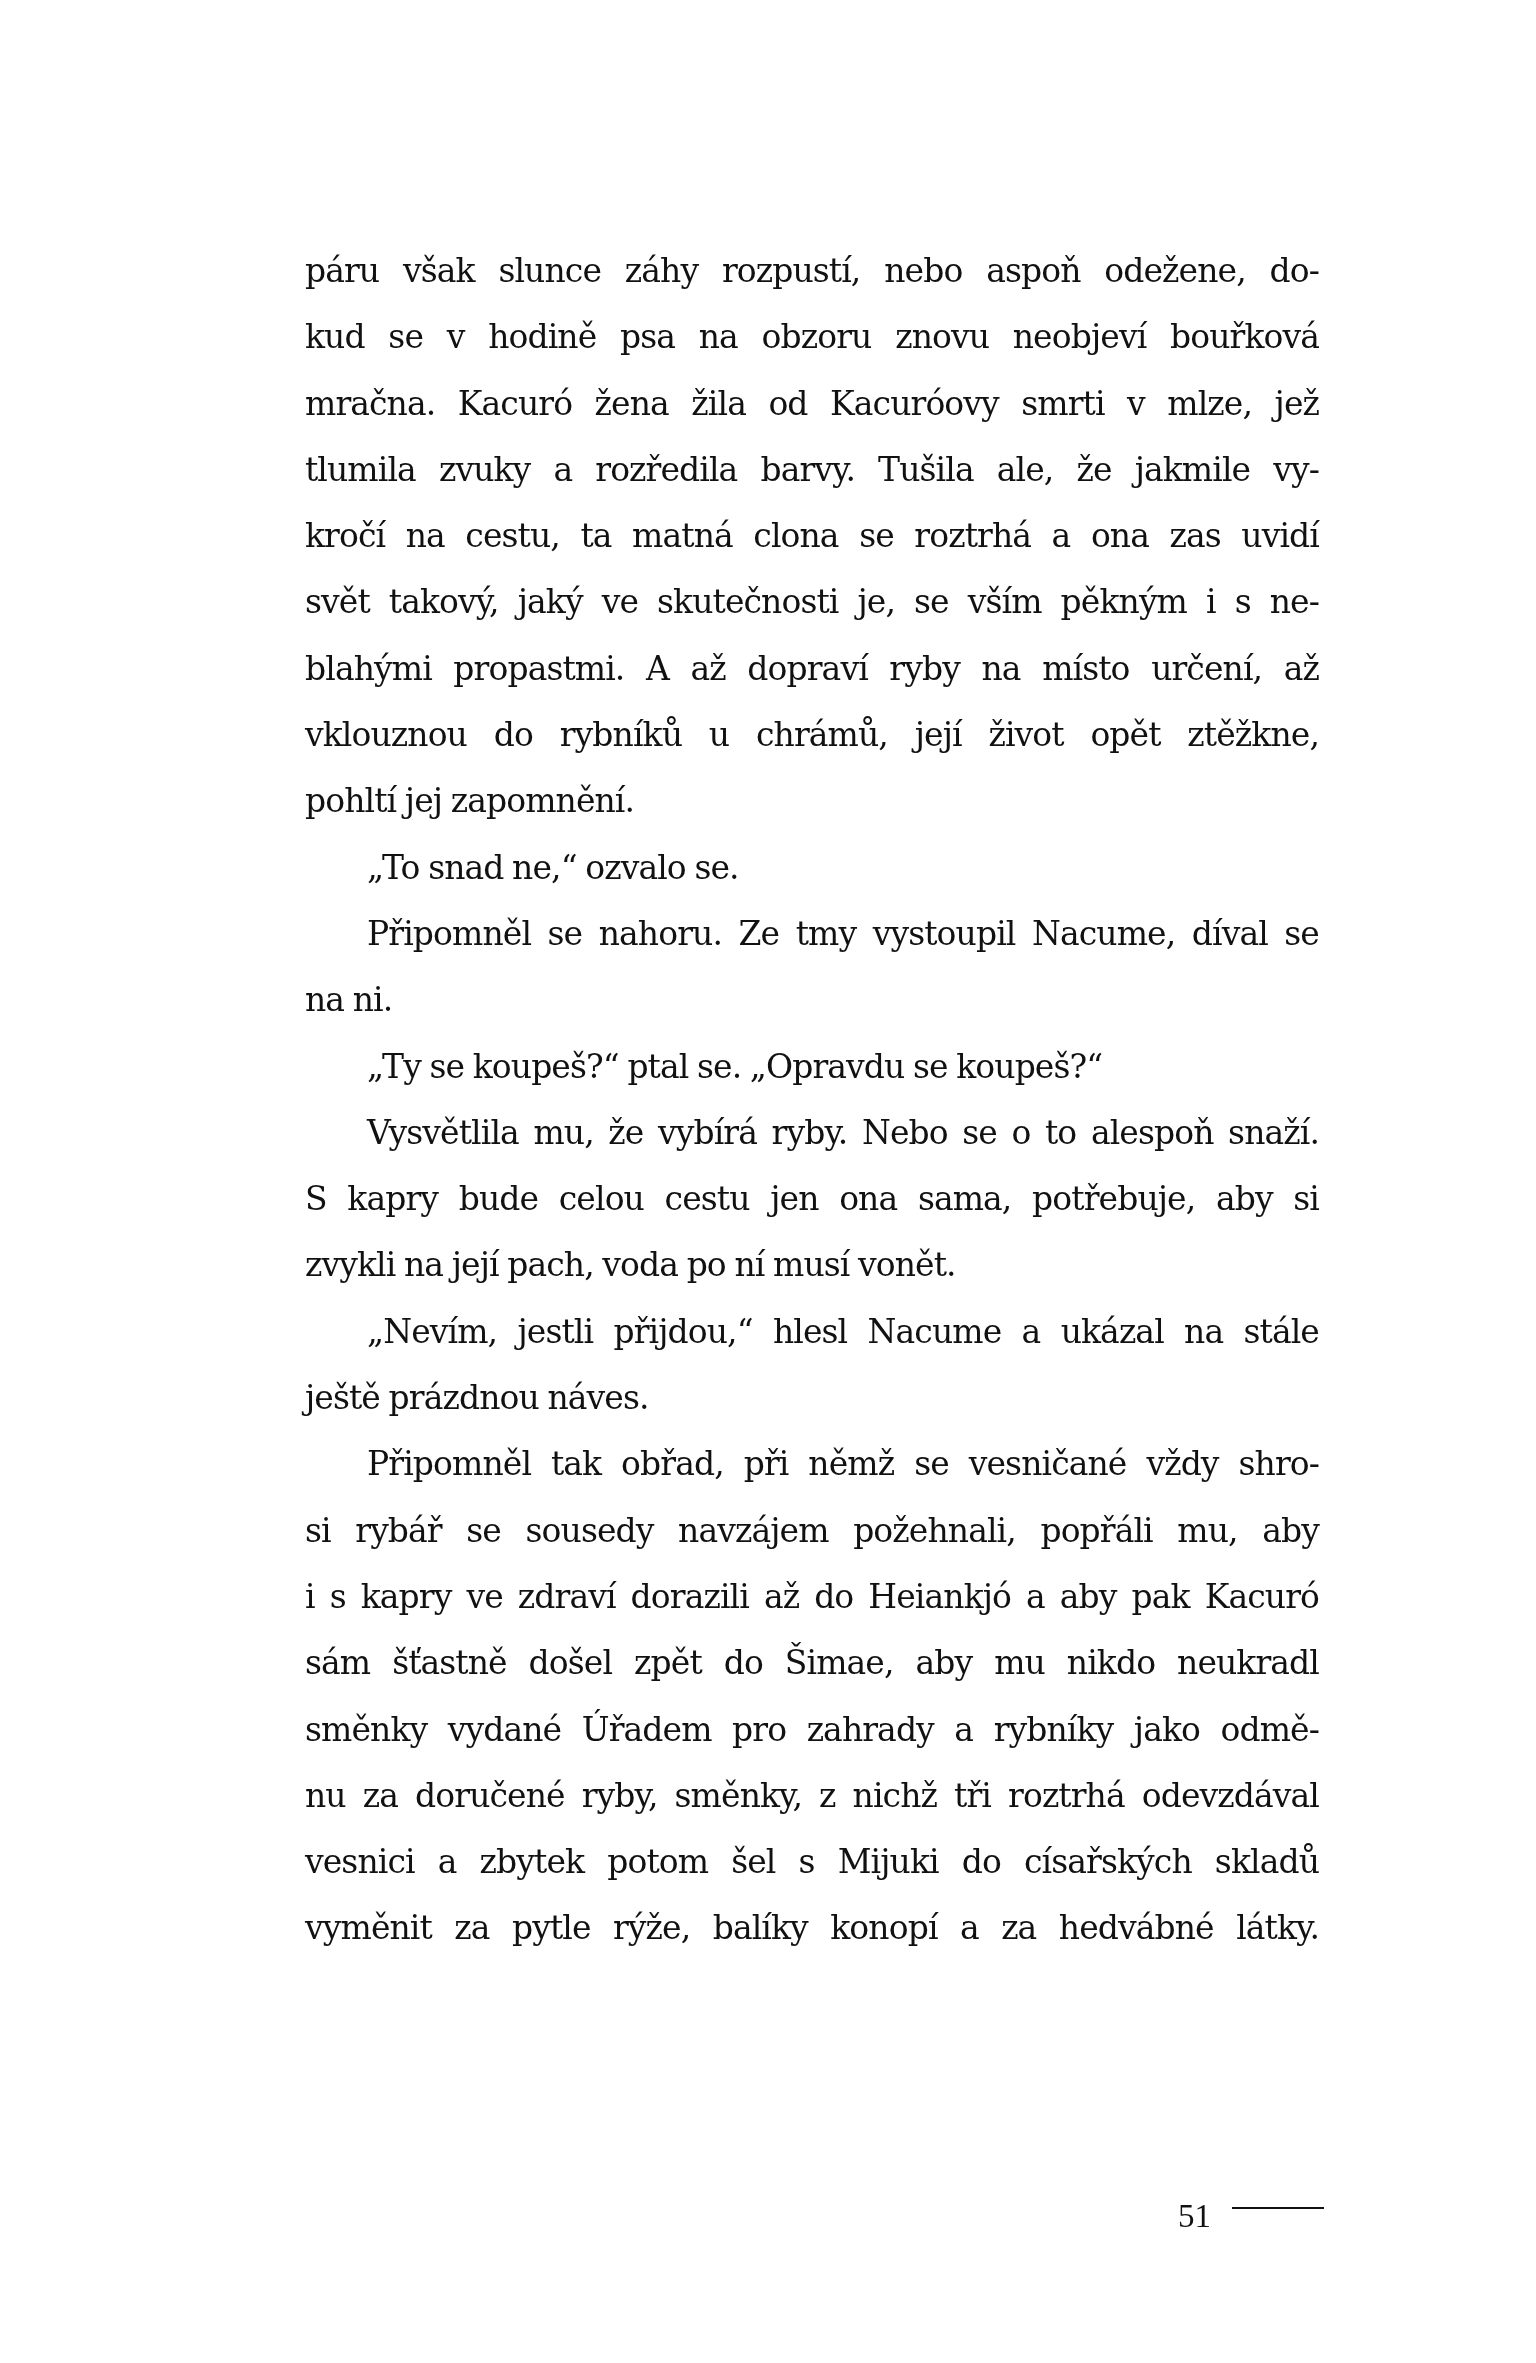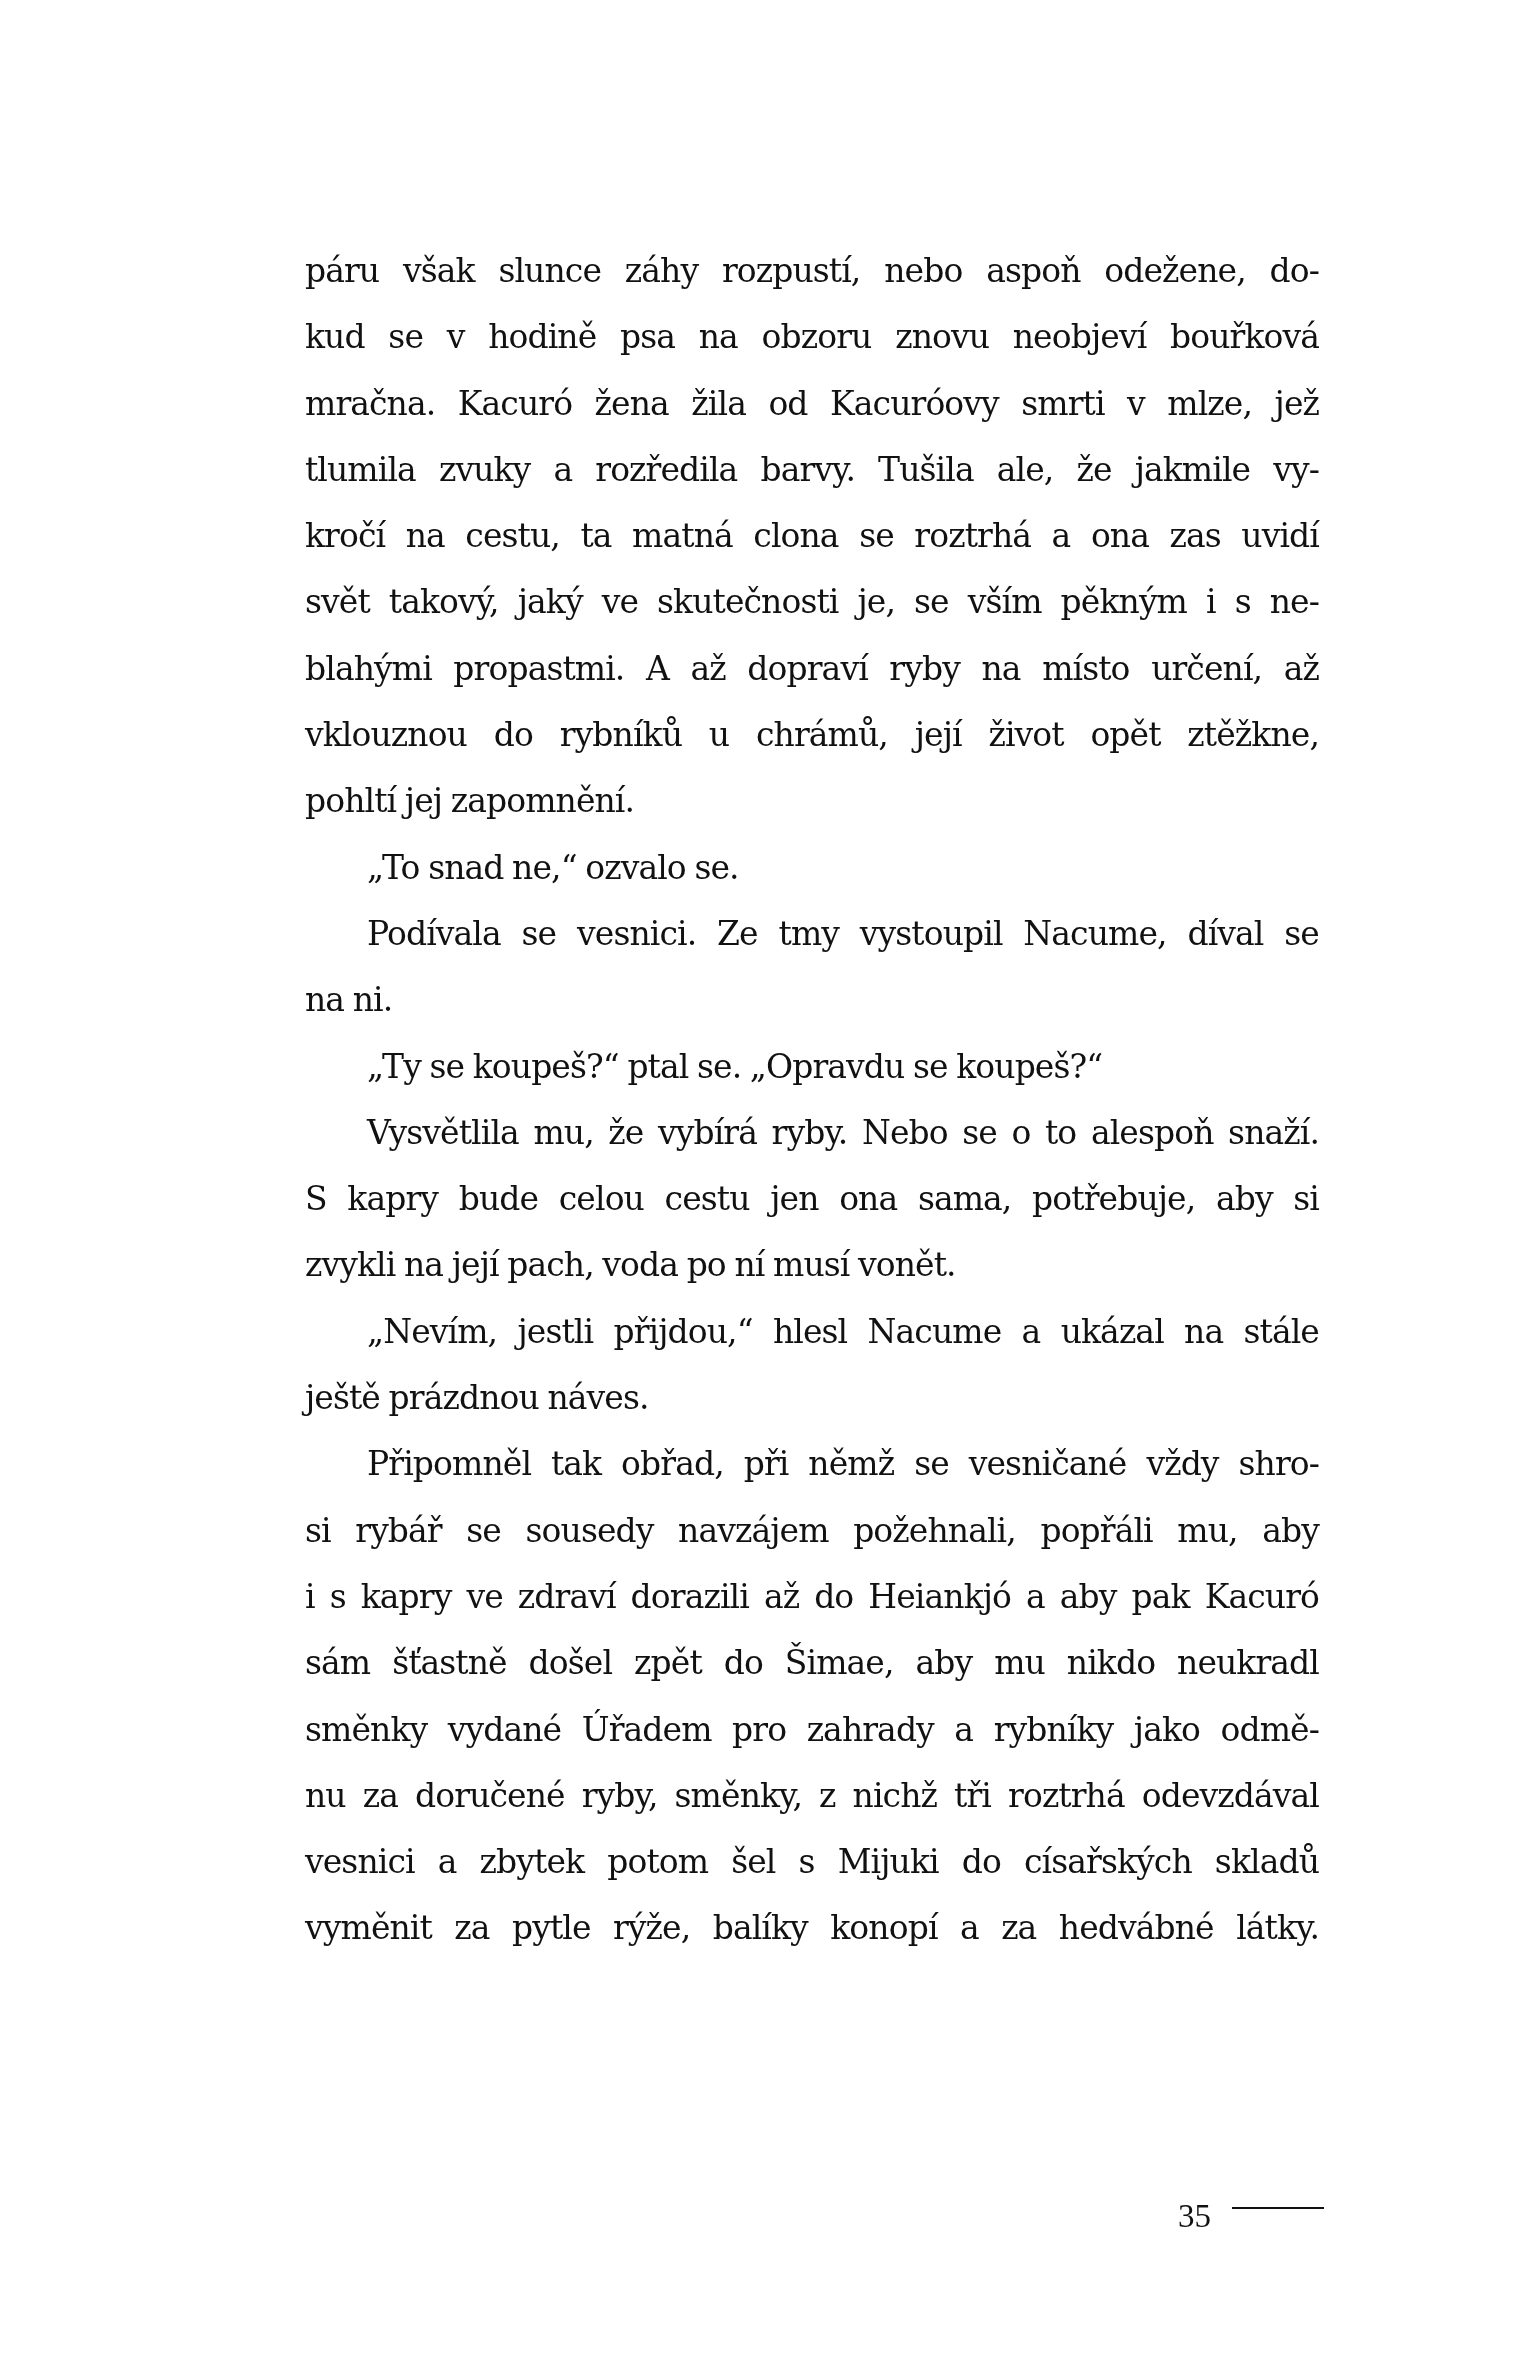--- a/index.html
+++ b/index.html
@@ -34,33 +34,33 @@
     <span class="line">páru však slunce záhy rozpustí, nebo aspoň odežene, do-</span>
     <span class="line">kud se v hodině psa na obzoru znovu neobjeví bouřková</span>
     <span class="line">mračna. Kacuró žena žila od Kacuróovy smrti v mlze, jež</span>
     <span class="line">tlumila zvuky a rozředila barvy. Tušila ale, že jakmile vy-</span>
     <span class="line">kročí na cestu, ta matná clona se roztrhá a ona zas uvidí</span>
     <span class="line">svět takový, jaký ve skutečnosti je, se vším pěkným i s ne-</span>
     <span class="line">blahými propastmi. A až dopraví ryby na místo určení, až</span>
     <span class="line">vklouznou do rybníků u chrámů, její život opět ztěžkne,</span>
     <span class="line last">pohltí jej zapomnění.</span>
     <span class="line indent last">„To snad ne,“ ozvalo se.</span>
-    <span class="line indent">Podívala se vesnici. Ze tmy vystoupil Nacume, díval se</span>
+    <span class="line indent">Připomněl se nahoru. Ze tmy vystoupil Nacume, díval se</span>
     <span class="line last">na ni.</span>
     <span class="line indent last">„Ty se koupeš?“ ptal se. „Opravdu se koupeš?“</span>
     <span class="line indent">Vysvětlila mu, že vybírá ryby. Nebo se o to alespoň snaží.</span>
     <span class="line">S kapry bude celou cestu jen ona sama, potřebuje, aby si</span>
     <span class="line last">zvykli na její pach, voda po ní musí vonět.</span>
     <span class="line indent">„Nevím, jestli přijdou,“ hlesl Nacume a ukázal na stále</span>
     <span class="line last">ještě prázdnou náves.</span>
     <span class="line indent">Připomněl tak obřad, při němž se vesničané vždy shro-</span>
     <span class="line">si rybář se sousedy navzájem požehnali, popřáli mu, aby</span>
     <span class="line">i s kapry ve zdraví dorazili až do Heiankjó a aby pak Kacuró</span>
     <span class="line">sám šťastně došel zpět do Šimae, aby mu nikdo neukradl</span>
     <span class="line">směnky vydané Úřadem pro zahrady a rybníky jako odmě-</span>
     <span class="line">nu za doručené ryby, směnky, z nichž tři roztrhá odevzdával</span>
     <span class="line">vesnici a zbytek potom šel s Mijuki do císařských skladů</span>
     <span class="line">vyměnit za pytle rýže, balíky konopí a za hedvábné látky.</span>
   </div>
 
-  <div class="folio">35</div>
+  <div class="folio">51</div>
   <div class="folio-rule"></div>
 </div>
 
 </body></html>

